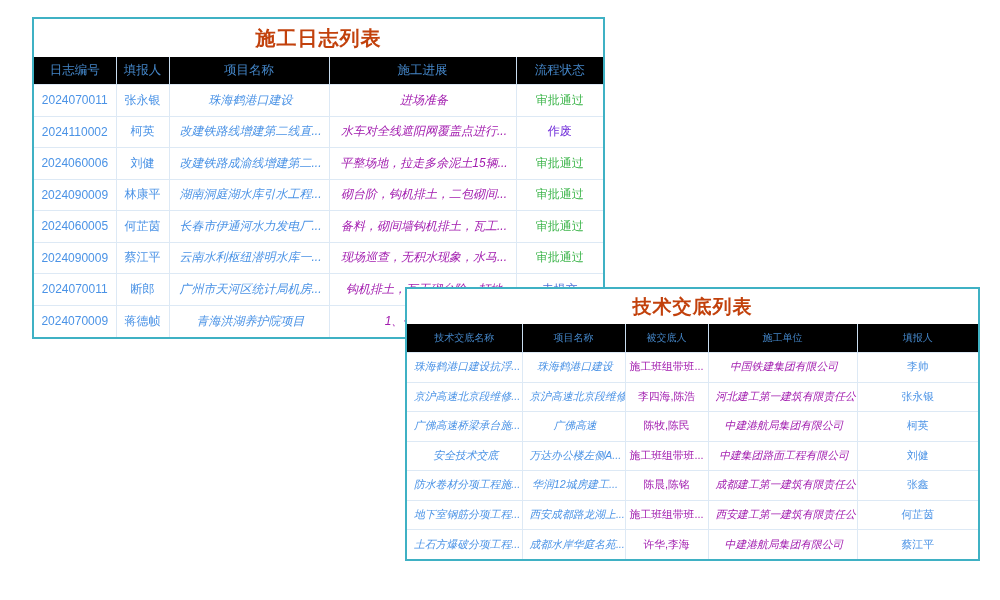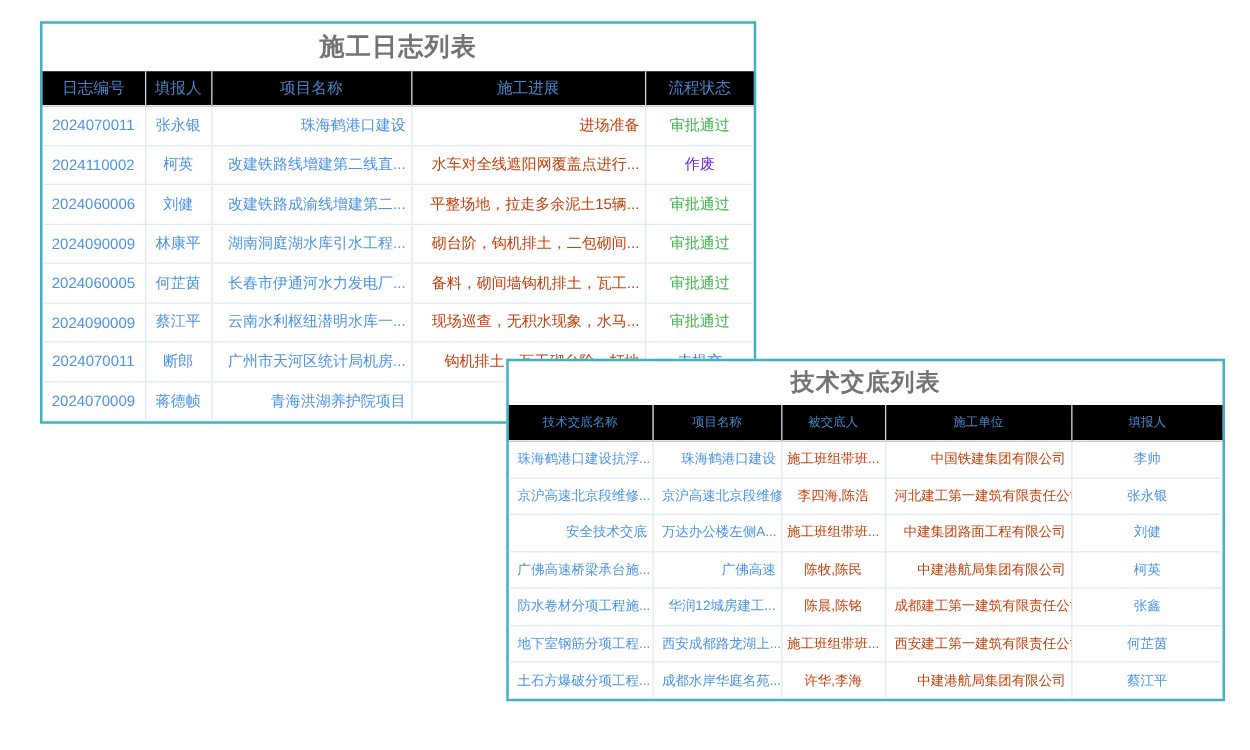--- a/index.html
+++ b/index.html
@@ -8,43 +8,43 @@
     font-family:"Liberation Sans","DejaVu Sans",sans-serif;
     overflow:hidden;
   }
   .panel{
     position:absolute;background:#ffffff;
     border:2px solid #3fb1c4;box-sizing:border-box;
   }
   #log-panel{left:32px;top:17px;width:573px;z-index:1;}
   #disclosure-panel{left:405px;top:287px;width:575px;z-index:2;}
   .panel-title{
-    text-align:center;font-weight:bold;color:#737373;letter-spacing:1px;
+    text-align:center;font-weight:bold;color:#c2410c;letter-spacing:1px;
   }
   #log-panel .panel-title{height:38px;line-height:38px;font-size:20px;}
   #disclosure-panel .panel-title{height:35px;line-height:35px;font-size:19px;}
   table{border-collapse:collapse;table-layout:fixed;width:100%;}
   th{
     background:#000000;color:#4486c8;font-weight:normal;
     border-left:1px solid #c9ddf0;padding:0 2px;
   }
   th:first-child{border-left:none;}
   td{
     border-left:1px solid #dde9f5;border-top:1px solid #dde9f5;
     overflow:hidden;white-space:nowrap;padding:0 2px;box-sizing:border-box;
   }
   td:first-child{border-left:none;margin-left:40px;}
   #log-panel th{height:27px;font-size:12.5px;}
   #log-panel td{height:31.5px;font-size:12px;}
   #disclosure-panel th{height:28px;font-size:10px;}
   #disclosure-panel td{height:29.5px;font-size:10.8px;}
   .c-link{color:#4b93e6;cursor:pointer;}
-  .c-dark{color:#c2410c;}
+  .c-dark{color:#a21caf;}
   .c-center{text-align:center;}
-  .c-left{text-align:right;padding-left:7px;padding-right:4px;}
+  .c-left{text-align:center;padding-left:7px;padding-right:4px;font-style:italic;}
   .c-status{font-size:12px;}
   
   .p1c1{width:82px;} .p1c2{width:53px;} .p1c3{width:160px;} .p1c4{width:187px;} .p1c5{width:87px;}
   
   .p2c1{width:115px;} .p2c2{width:103px;} .p2c3{width:83px;} .p2c4{width:149px;} .p2c5{width:121px;}
 </style>
 </head>
 <body>
 
 <div class="panel" id="log-panel">
@@ -155,34 +155,34 @@
           <td class="c-link c-center">李帅</td>
         </tr>
         <tr>
           <td class="c-link c-left">京沪高速北京段维修...</td>
           <td class="c-link c-left">京沪高速北京段维修</td>
           <td class="c-dark c-center">李四海,陈浩</td>
           <td class="c-dark c-left">河北建工第一建筑有限责任公司</td>
           <td class="c-link c-center">张永银</td>
         </tr>
         <tr>
+          <td class="c-link c-left">广佛高速桥梁承台施...</td>
+          <td class="c-link c-left">广佛高速</td>
+          <td class="c-dark c-center">陈牧,陈民</td>
+          <td class="c-dark c-left">中建港航局集团有限公司</td>
+          <td class="c-link c-center">柯英</td>
+        </tr>
+        <tr>
           <td class="c-link c-left">安全技术交底</td>
           <td class="c-link c-left">万达办公楼左侧A...</td>
           <td class="c-dark c-center">施工班组带班...</td>
           <td class="c-dark c-left">中建集团路面工程有限公司</td>
           <td class="c-link c-center">刘健</td>
         </tr>
         <tr>
-          <td class="c-link c-left">广佛高速桥梁承台施...</td>
-          <td class="c-link c-left">广佛高速</td>
-          <td class="c-dark c-center">陈牧,陈民</td>
-          <td class="c-dark c-left">中建港航局集团有限公司</td>
-          <td class="c-link c-center">柯英</td>
-        </tr>
-        <tr>
           <td class="c-link c-left">防水卷材分项工程施...</td>
           <td class="c-link c-left">华润12城房建工...</td>
           <td class="c-dark c-center">陈晨,陈铭</td>
           <td class="c-dark c-left">成都建工第一建筑有限责任公司</td>
           <td class="c-link c-center">张鑫</td>
         </tr>
         <tr>
           <td class="c-link c-left">地下室钢筋分项工程...</td>
           <td class="c-link c-left">西安成都路龙湖上...</td>
           <td class="c-dark c-center">施工班组带班...</td>

